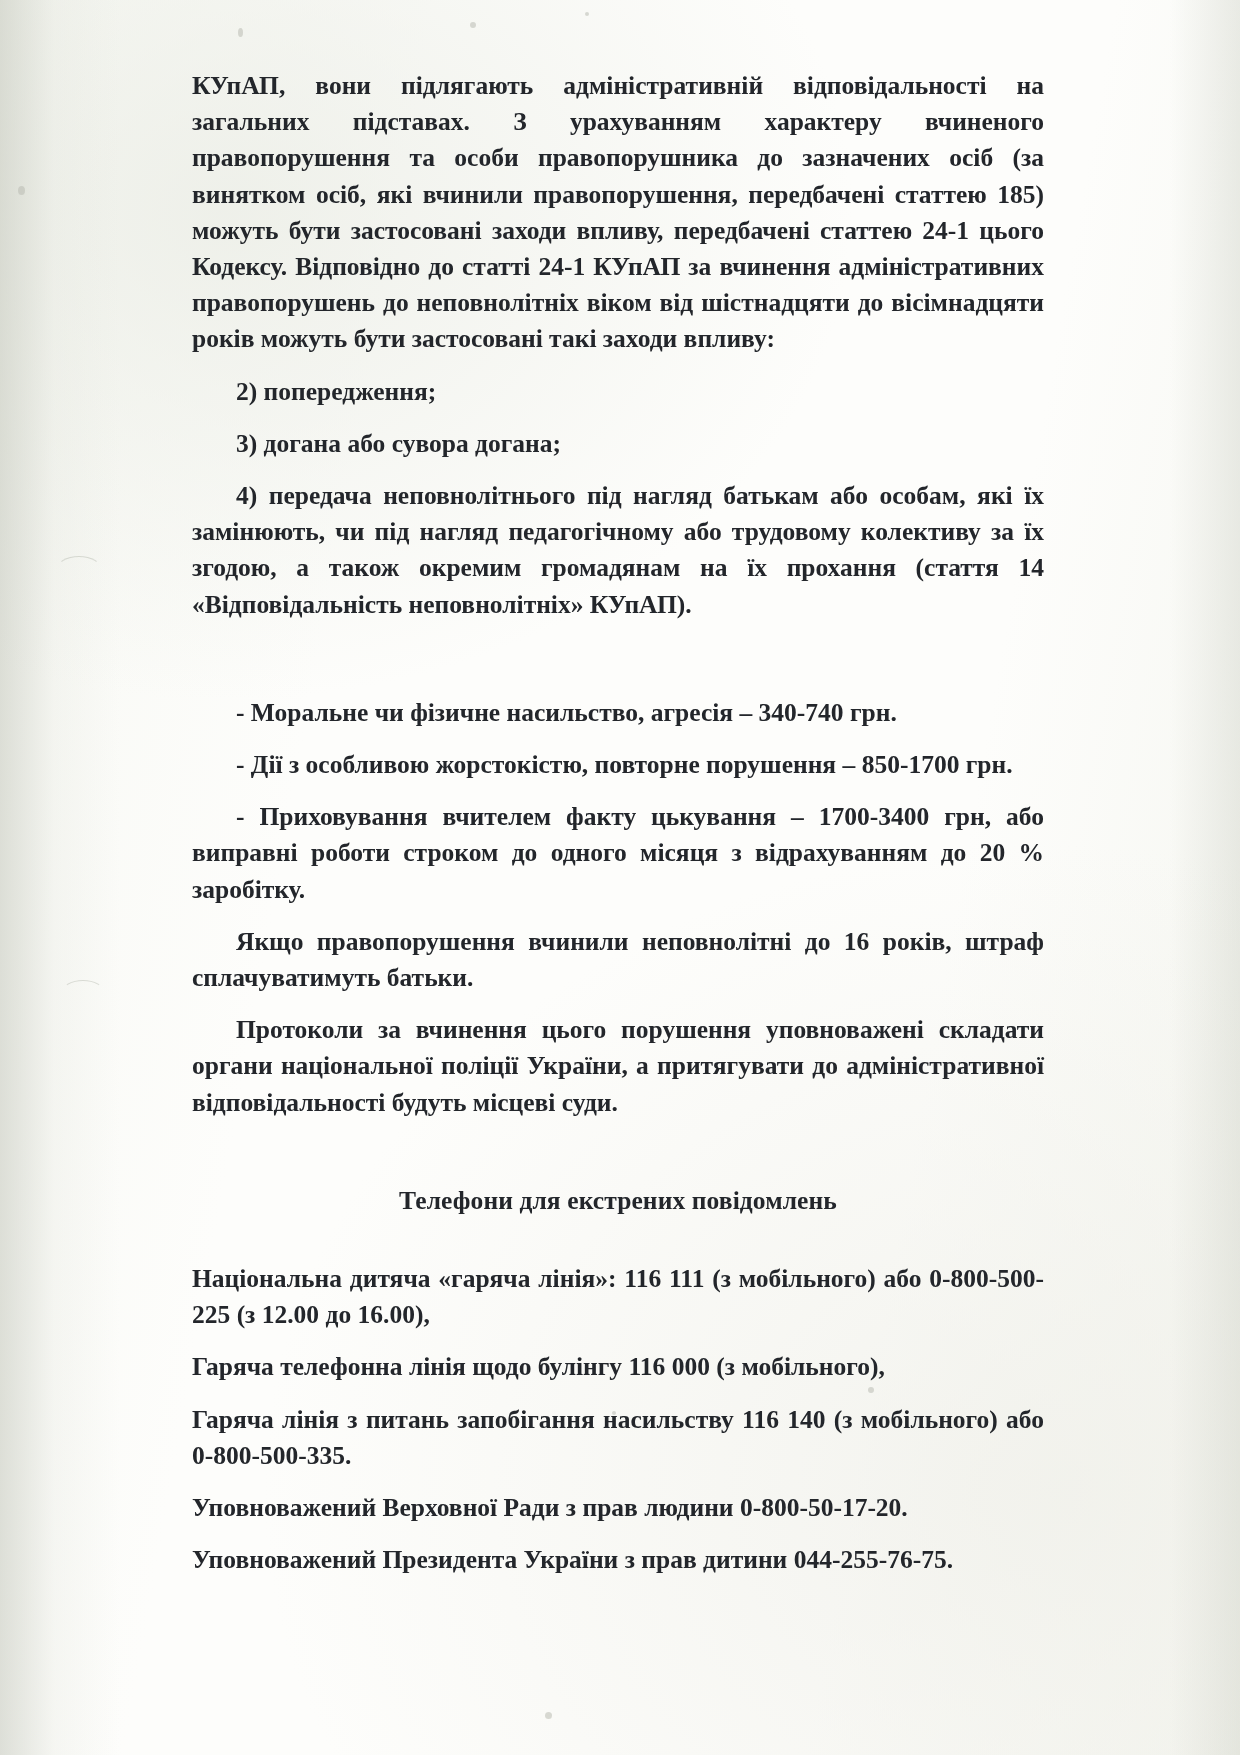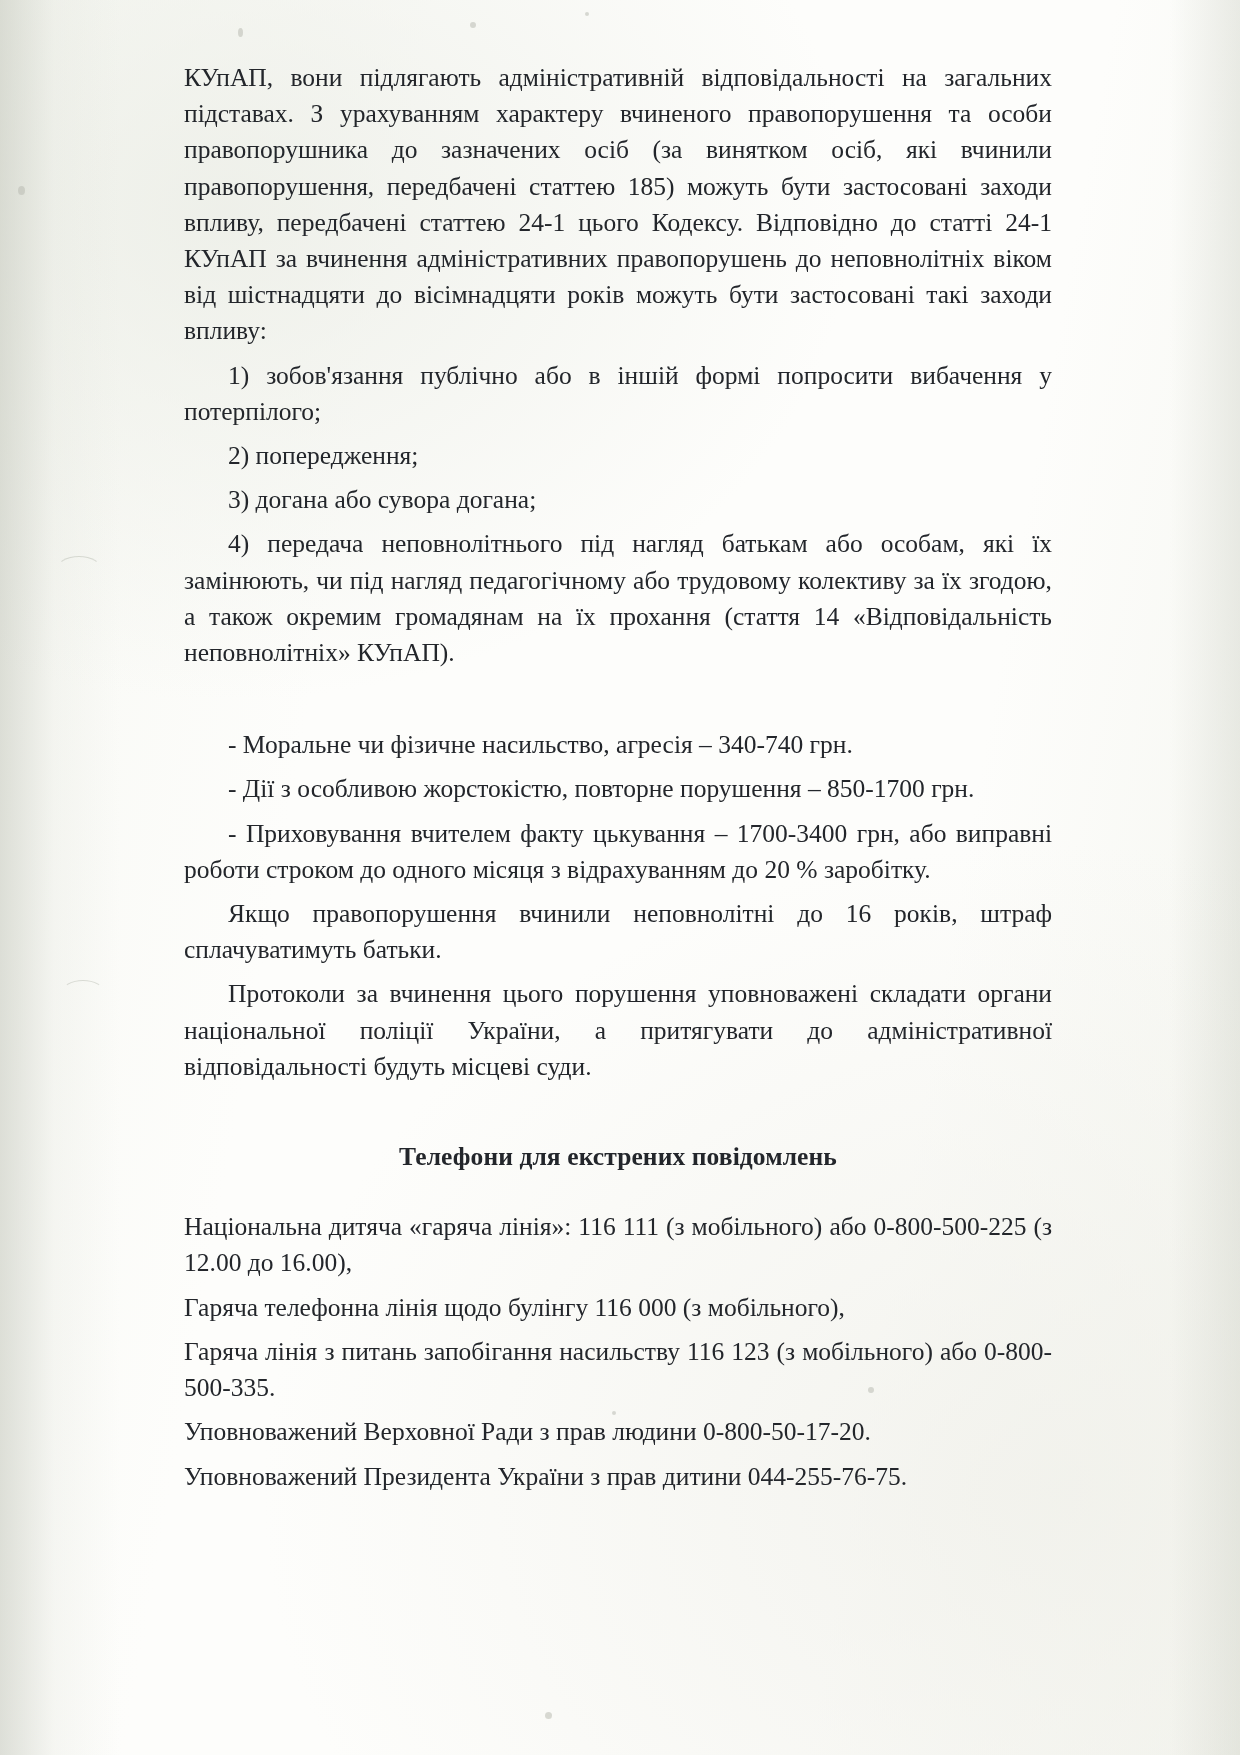--- a/index.html
+++ b/index.html
@@ -49,22 +49,23 @@
     font-family: "Liberation Serif", "DejaVu Serif", serif;
     font-size: 25.5px;
     line-height: 36.2px;
     color: #23262b;
     text-align: justify;
     text-justify: inter-word;
     z-index: 2;
   }
 
   p {
-    margin: 8px;
+    margin: 16px;
     text-align: justify;
+    font-weight: bold;
   }
 
   .indent { text-indent: 44px; }
   .noindent { text-indent: 0; }
 
   .center-heading {
     text-align: center;
     font-weight: bold;
     margin: 0;
     text-indent: 0;
@@ -107,21 +108,20 @@
   <div class="speck" style="left:868px;top:1387px;width:6px;height:6px;"></div>
   <div class="speck" style="left:612px;top:1411px;width:4px;height:4px;"></div>
   <div class="speck" style="left:545px;top:1712px;width:7px;height:7px;"></div>
   <div class="smudge" style="left:56px;top:556px;width:44px;height:26px;"></div>
   <div class="smudge" style="left:62px;top:980px;width:40px;height:22px;"></div>
 
   <div class="content">
 
     <p class="noindent">КУпАП, вони підлягають адміністративній відповідальності на загальних підставах. З урахуванням характеру вчиненого правопорушення та особи правопорушника до зазначених осіб (за винятком осіб, які вчинили правопорушення, передбачені статтею 185) можуть бути застосовані заходи впливу, передбачені статтею 24-1 цього Кодексу. Відповідно до статті 24-1 КУпАП за вчинення адміністративних правопорушень до неповнолітніх віком від шістнадцяти до вісімнадцяти років можуть бути застосовані такі заходи впливу:</p>
 
-    <p class="indent">1) зобов'язання публічно або в іншій формі попросити вибачення у потерпілого;</p>
 
     <p class="indent flat" style="text-indent:44px;">2) попередження;</p>
 
     <p class="indent flat" style="text-indent:44px;">3) догана або сувора догана;</p>
 
     <p class="indent">4) передача неповнолітнього під нагляд батькам або особам, які їх замінюють, чи під нагляд педагогічному або трудовому колективу за їх згодою, а також окремим громадянам на їх прохання (стаття 14 «Відповідальність неповнолітніх» КУпАП).</p>
 
     <div class="gap-lg"></div>
 
 
@@ -138,21 +138,21 @@
     <div class="gap-xl"></div>
 
     <p class="center-heading">Телефони для екстрених повідомлень</p>
 
     <div class="gap-md"></div>
 
     <p class="noindent">Національна дитяча «гаряча лінія»: 116 111 (з мобільного) або 0-800-500-225 (з 12.00 до 16.00),</p>
 
     <p class="flat">Гаряча телефонна лінія щодо булінгу 116 000 (з мобільного),</p>
 
-    <p class="noindent">Гаряча лінія з питань запобігання насильству 116 123 (з мобільного) або 0-800-500-335.</p>
+    <p class="noindent">Гаряча лінія з питань запобігання насильству 116 140 (з мобільного) або 0-800-500-335.</p>
 
     <p class="flat">Уповноважений Верховної Ради з прав людини 0-800-50-17-20.</p>
 
     <p class="flat">Уповноважений Президента України з прав дитини 044-255-76-75.</p>
 
 
   </div>
 </div>
 
 </body></html>

